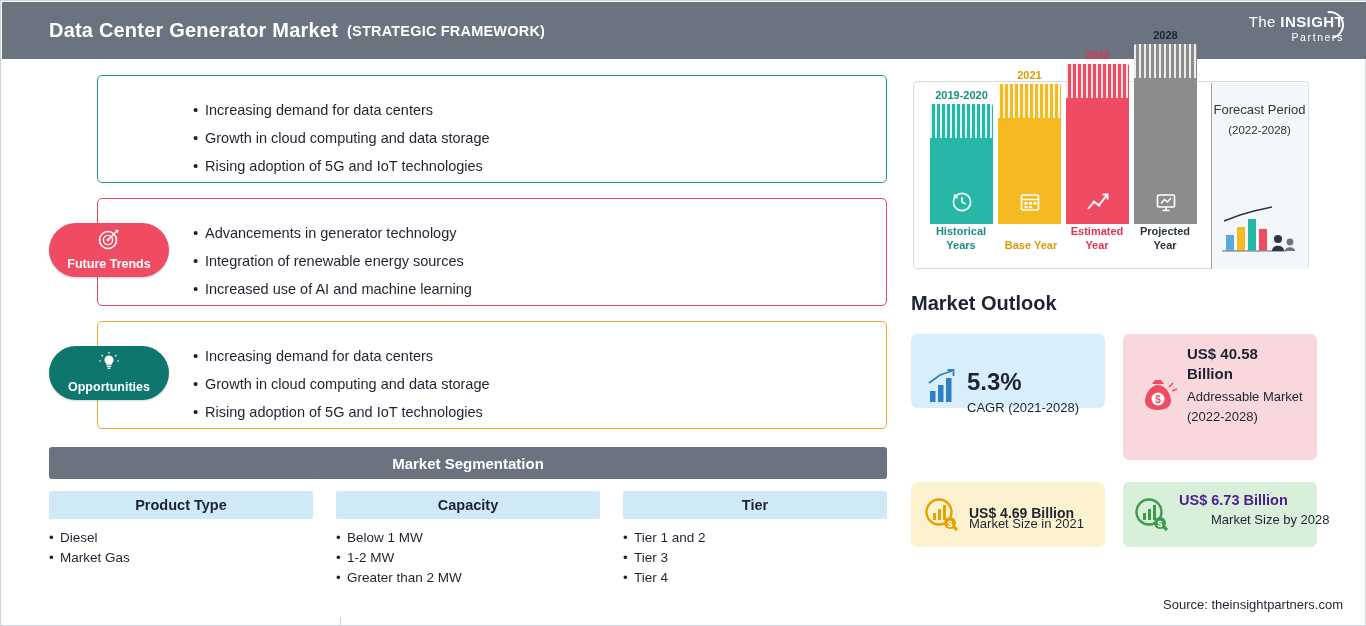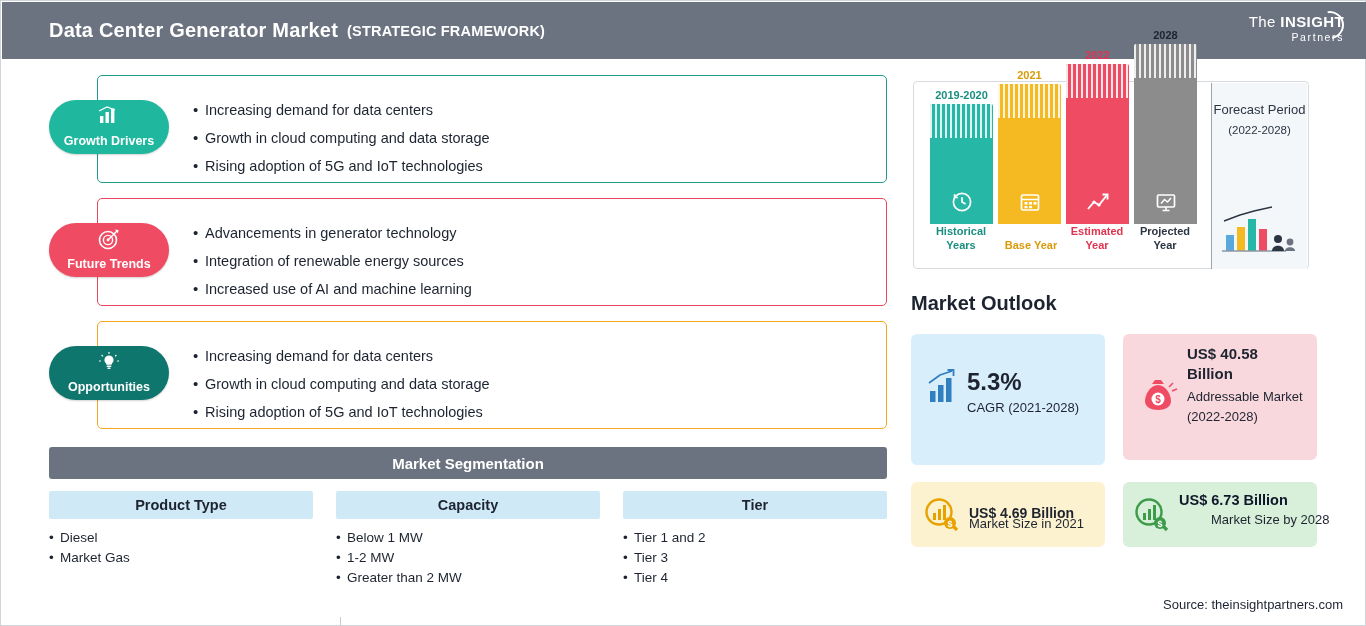--- a/index.html
+++ b/index.html
@@ -250,32 +250,32 @@
     position: absolute;
     left: 910px; top: 291px;
     font-size: 20px;
     font-weight: bold;
     color: #1d2430;
   }
   .mo-card {
     position: absolute;
     border-radius: 6px;
   }
-  .mo-a { left: 910px;  top: 333px; width: 194px; height: 131px; background: #d9eefb; }
+  .mo-a { left: 910px;  top: 333px; width: 194px; height: 74px; background: #d9eefb; }
   .mo-b { left: 1122px; top: 333px; width: 194px; height: 126px; background: #f9d8dd; }
   .mo-c { left: 910px;  top: 481px; width: 194px; height: 65px;  background: #fdf2cf; }
   .mo-d { left: 1122px; top: 481px; width: 194px; height: 65px;  background: #d8efd9; }
 
   .mo-cagr-val { position: absolute; left: 56px; top: 34px; font-size: 24px; font-weight: bold; color: #1d2430; }
   .mo-cagr-lbl { position: absolute; left: 56px; top: 66px; font-size: 13px; color: #1d2430; }
   .mo-b-val { position: absolute; left: 64px; top: 10px; width: 120px; font-size: 15px; font-weight: bold; color: #1d2430; line-height: 20px; }
   .mo-b-lbl { position: absolute; left: 64px; top: 53px; width: 120px; font-size: 13px; color: #1d2430; line-height: 20px; }
   .mo-c-val { position: absolute; left: 58px; top: 23px; font-size: 14px; font-weight: bold; color: #1d2430; }
   .mo-c-lbl { position: absolute; left: 58px; top: 34px; font-size: 13px; color: #1d2430; }
-  .mo-d-val { position: absolute; left: 56px; top: 10px; font-size: 14.5px; font-weight: bold; color: #0f172a; }
+  .mo-d-val { position: absolute; left: 56px; top: 10px; font-size: 14.5px; font-weight: bold; color: #4c1d95; }
   .mo-d-lbl { position: absolute; left: 56px; top: 29px; width: 130px; font-size: 13px; color: #1d2430; line-height: 17px; margin-left: 32px; }
 
   .ico-circle {
     position: absolute;
     border-radius: 50%;
     display: flex; align-items: center; justify-content: center;
   }
 
   .source {
     position: absolute;
@@ -304,32 +304,20 @@
       <div class="logo-arc"></div>
     </div>
   </div>
 
   <div class="panel panel-teal">
     <ul class="bullets">
       <li>Increasing demand for data centers</li>
       <li>Growth in cloud computing and data storage</li>
       <li>Rising adoption of 5G and IoT technologies</li>
     </ul>
-  </div>
-  <div class="badge badge-teal">
-    <div class="ico">
-      <svg width="30" height="20" viewBox="0 0 30 20">
-        <path d="M4 18 L4 18 L26 18" stroke="#fff" stroke-width="0" fill="none"></path>
-        <rect x="6" y="11" width="3.4" height="7" fill="#ffffff"></rect>
-        <rect x="11.5" y="7" width="3.4" height="11" fill="#ffffff"></rect>
-        <rect x="17" y="3.5" width="3.4" height="14.5" fill="#ffffff"></rect>
-        <path d="M5 6 L13 2 L21 5" stroke="#ffffff" stroke-width="1.2" fill="none"></path>
-      </svg>
-    </div>
-    <div class="lbl">Growth Drivers</div>
   </div>
 
   <div class="panel panel-red">
     <ul class="bullets">
       <li>Advancements in generator technology</li>
       <li>Integration of renewable energy sources</li>
       <li>Increased use of AI and machine learning</li>
     </ul>
   </div>
   <div class="badge badge-red">

